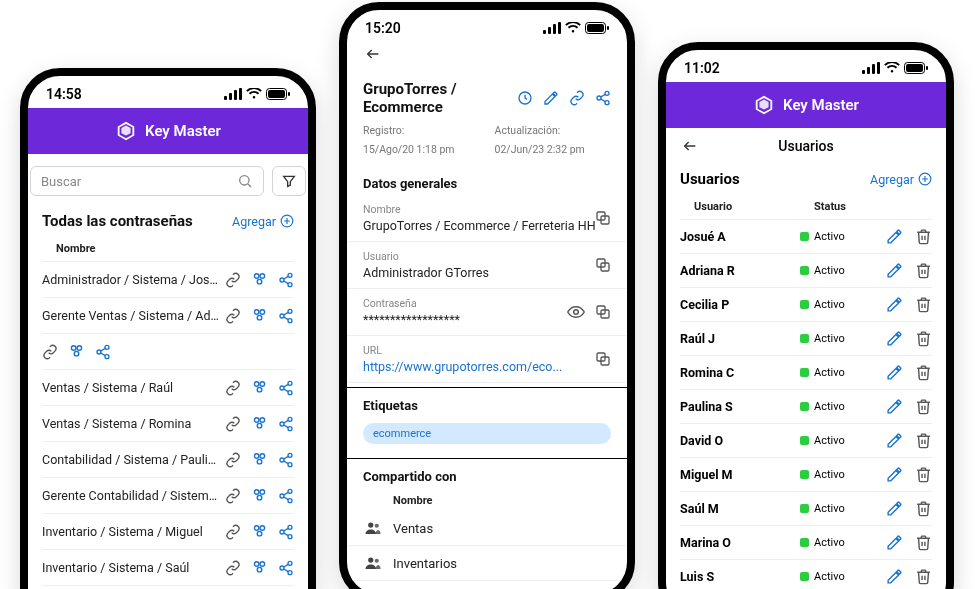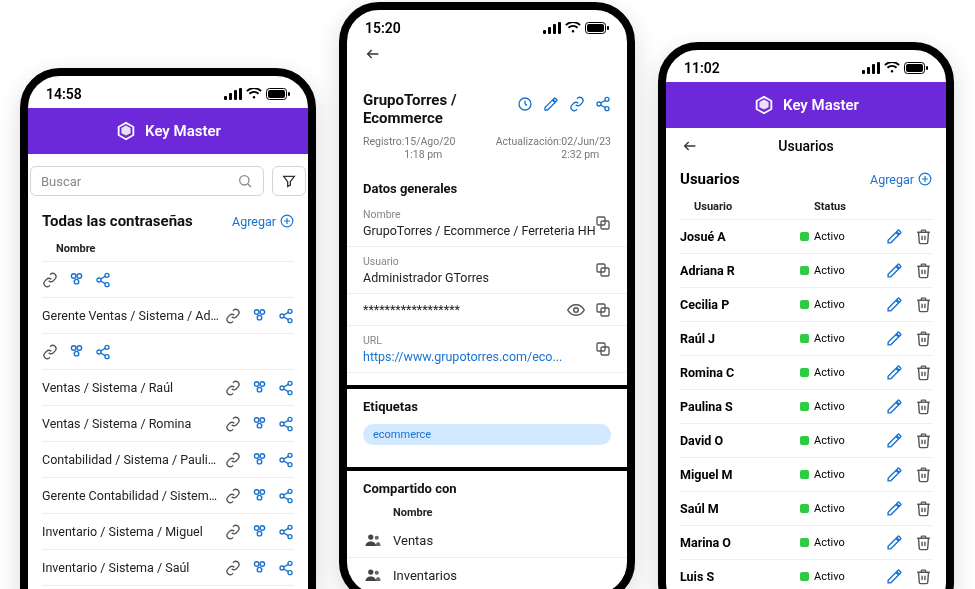--- a/index.html
+++ b/index.html
@@ -112,37 +112,37 @@
   .p1-actions svg { display: block; }
 
   
   .back-row { padding: 4px 16px 8px; }
   .p2-head {
     display: flex;
     justify-content: space-between;
     align-items: center;
     padding: 6px 16px 8px;
   }
-  .p2-head .title { font-size: 15px; font-weight: 700; color: #111; margin-top: 11px; }
+  .p2-head .title { font-size: 15px; font-weight: 700; color: #111; }
   .p2-head-actions { display: flex; gap: 10px; }
   .meta-row {
     display: flex;
     padding: 0 16px 10px;
     font-size: 10.5px;
     color: #777;
     gap: 40px;
   }
-  .meta-row .col { display: flex; gap: 0; }
+  .meta-row .col { display: flex; flex-direction: column; gap: 6px; }
   .p2-section-title {
     font-size: 13px;
     font-weight: 700;
     color: #111;
     padding: 10px 16px 4px;
-    border-top: 4px solid #000000;
-    margin-top: 12px;
+    border-top: 1px solid #000000;
+    margin-top: 4px;
   }
   .p2-section-title.first { border-top: none; margin-top: 0; }
   .field {
     padding: 8px 16px;
     border-bottom: 1px solid #eee;
     position: relative;
   }
   .field .lbl { font-size: 10.5px; color: #888; margin-bottom: 2px; }
   .field .val { font-size: 12.5px; color: #222; }
   .field .val.link { color: #1973d1; }
@@ -275,20 +275,21 @@
         <svg width="14" height="14" viewBox="0 0 24 24" fill="none" stroke="#1973d1" stroke-width="2">
             <circle cx="12" cy="12" r="10"></circle>
             <line x1="12" y1="7" x2="12" y2="17"></line>
             <line x1="7" y1="12" x2="17" y2="12"></line>
           </svg>
       </span>
     </div>
     <div class="col-head">Nombre</div>
     <div class="p1-list" id="p1-list">
         <div class="p1-row">
+    <span class="name">Administrador / Sistema / Josué</span>
     <span class="p1-actions">
       <svg width="16" height="16" viewBox="0 0 24 24" fill="none" stroke="#555" stroke-width="2">
               <path d="M10 13a5 5 0 007 0l3-3a5 5 0 00-7-7l-1 1"></path>
               <path d="M14 11a5 5 0 00-7 0l-3 3a5 5 0 007 7l1-1"></path>
             </svg>
       <svg width="17" height="17" viewBox="0 0 24 24" fill="none" stroke="#1973d1" stroke-width="2">
               <circle cx="8" cy="7" r="3.2"></circle>
               <circle cx="16" cy="7" r="3.2"></circle>
               <circle cx="12" cy="15" r="3.2"></circle>
             </svg>
@@ -551,20 +552,21 @@
       <div class="lbl">Usuario</div>
       <div class="val">Administrador GTorres</div>
       <div class="field-actions">
         <svg width="16" height="16" viewBox="0 0 24 24" fill="none" stroke="#555" stroke-width="2">
             <rect x="9" y="9" width="12" height="12" rx="2"></rect>
             <rect x="3" y="3" width="12" height="12" rx="2"></rect>
           </svg>
       </div>
     </div>
     <div class="field">
+      <div class="lbl">Contraseña</div>
       <div class="val">******************</div>
       <div class="field-actions">
         <svg width="18" height="18" viewBox="0 0 24 24" fill="none" stroke="#555" stroke-width="2">
             <path d="M1 12s4-7 11-7 11 7 11 7-4 7-11 7S1 12 1 12z"></path>
             <circle cx="12" cy="12" r="3"></circle>
           </svg>
         <svg width="16" height="16" viewBox="0 0 24 24" fill="none" stroke="#555" stroke-width="2">
             <rect x="9" y="9" width="12" height="12" rx="2"></rect>
             <rect x="3" y="3" width="12" height="12" rx="2"></rect>
           </svg>

